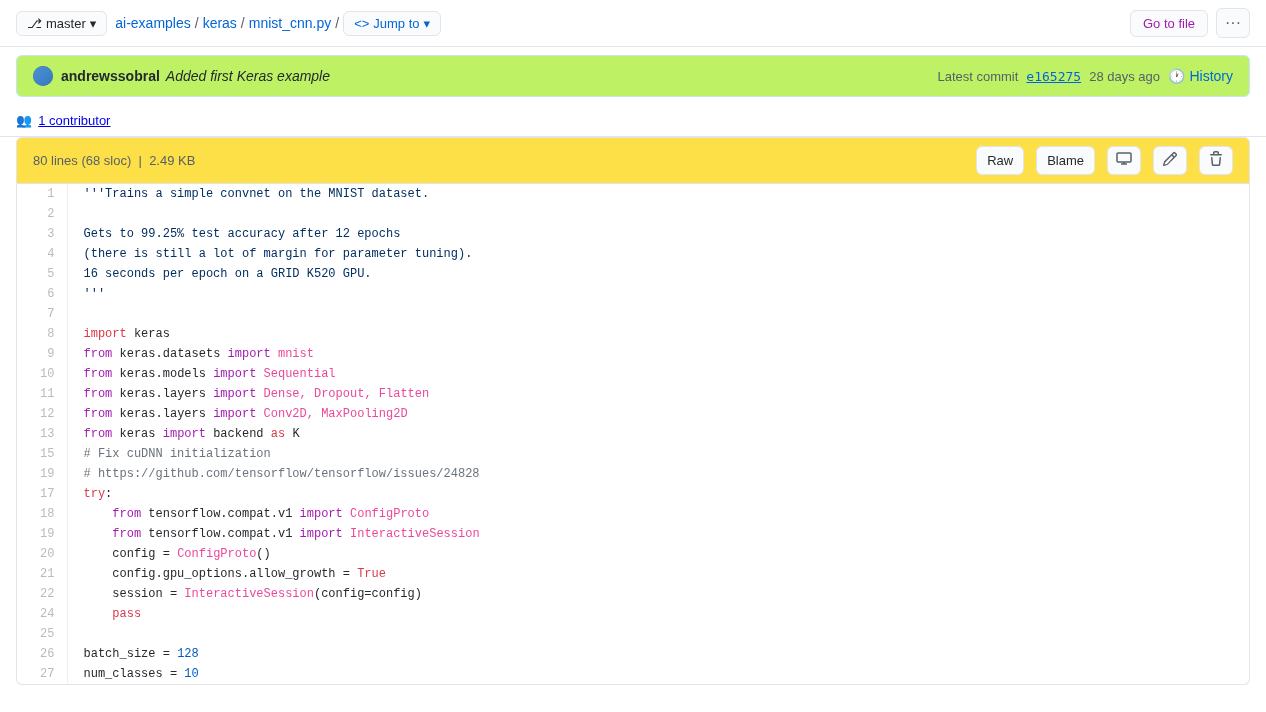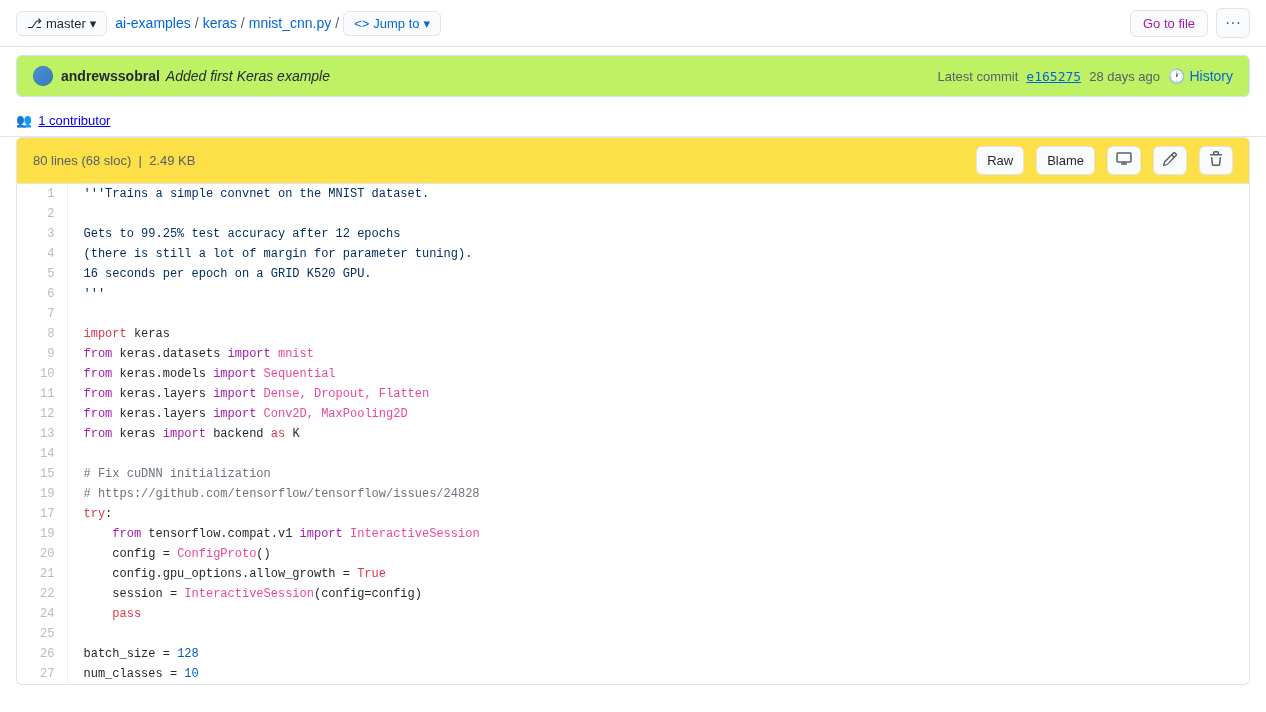--- a/index.html
+++ b/index.html
@@ -349,34 +349,34 @@
         </tr>
         <tr>
           <td class="line-number">12</td>
           <td class="line-content"><span class="kw2">from</span> <span class="plain">keras.layers</span> <span class="kw2">import</span> <span class="fn">Conv2D, MaxPooling2D</span></td>
         </tr>
         <tr>
           <td class="line-number">13</td>
           <td class="line-content"><span class="kw2">from</span> <span class="plain">keras</span> <span class="kw2">import</span> <span class="plain">backend</span> <span class="kw">as</span> <span class="plain">K</span></td>
         </tr>
         <tr>
-          <td class="line-number">14</td>
-          <td class="line-content"></td>
-        </tr>
-        <tr>
           <td class="line-number">15</td>
           <td class="line-content"><span class="cmt"># Fix cuDNN initialization</span></td>
         </tr>
         <tr>
           <td class="line-number">19</td>
           <td class="line-content"><span class="cmt"># https://github.com/tensorflow/tensorflow/issues/24828</span></td>
         </tr>
         <tr>
           <td class="line-number">17</td>
           <td class="line-content"><span class="kw">try</span><span class="plain">:</span></td>
+        </tr>
+        <tr>
+          <td class="line-number">18</td>
+          <td class="line-content">    <span class="kw2">from</span> <span class="plain">tensorflow.compat.v1</span> <span class="kw2">import</span> <span class="fn">ConfigProto</span></td>
         </tr>
         <tr>
           <td class="line-number">19</td>
           <td class="line-content">    <span class="kw2">from</span> <span class="plain">tensorflow.compat.v1</span> <span class="kw2">import</span> <span class="fn">InteractiveSession</span></td>
         </tr>
         <tr>
           <td class="line-number">20</td>
           <td class="line-content">    <span class="plain">config = </span><span class="fn">ConfigProto</span><span class="plain">()</span></td>
         </tr>
         <tr>

